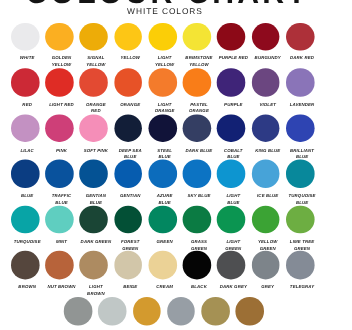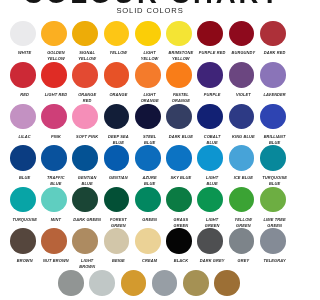--- a/index.html
+++ b/index.html
@@ -30,21 +30,21 @@
     font-family:"Liberation Sans",sans-serif;font-style:italic;font-weight:700;
     font-size:3.95px;line-height:6.0px;letter-spacing:0.13px;color:#262626;
     white-space:pre-line;
   }
 </style>
 </head>
 <body>
 
 <div id="sheet">
   <div class="title">COLOUR CHART</div>
-  <div class="subtitle">SOLID COLORS</div>
+  <div class="subtitle">WHITE COLORS</div>
   <div id="grid">
       <div class="swatch" style="left: 0px; top: 0px;">
         <div class="dot" style="left: 10px; top: 20.6px; width: 25.6px; height: 25.6px; background: rgb(234, 234, 236);"></div>
         <div class="lbl" style="left: 6.7px; top: 50.4px; width: 36px;">WHITE</div>
       </div>
       <div class="swatch" style="left: 0px; top: 0px;">
         <div class="dot" style="left: 41.24px; top: 20.6px; width: 25.6px; height: 25.6px; background: rgb(251, 175, 33);"></div>
         <div class="lbl" style="left: 37.94px; top: 50.4px; width: 36px;">GOLDEN
 YELLOW</div>
       </div>

